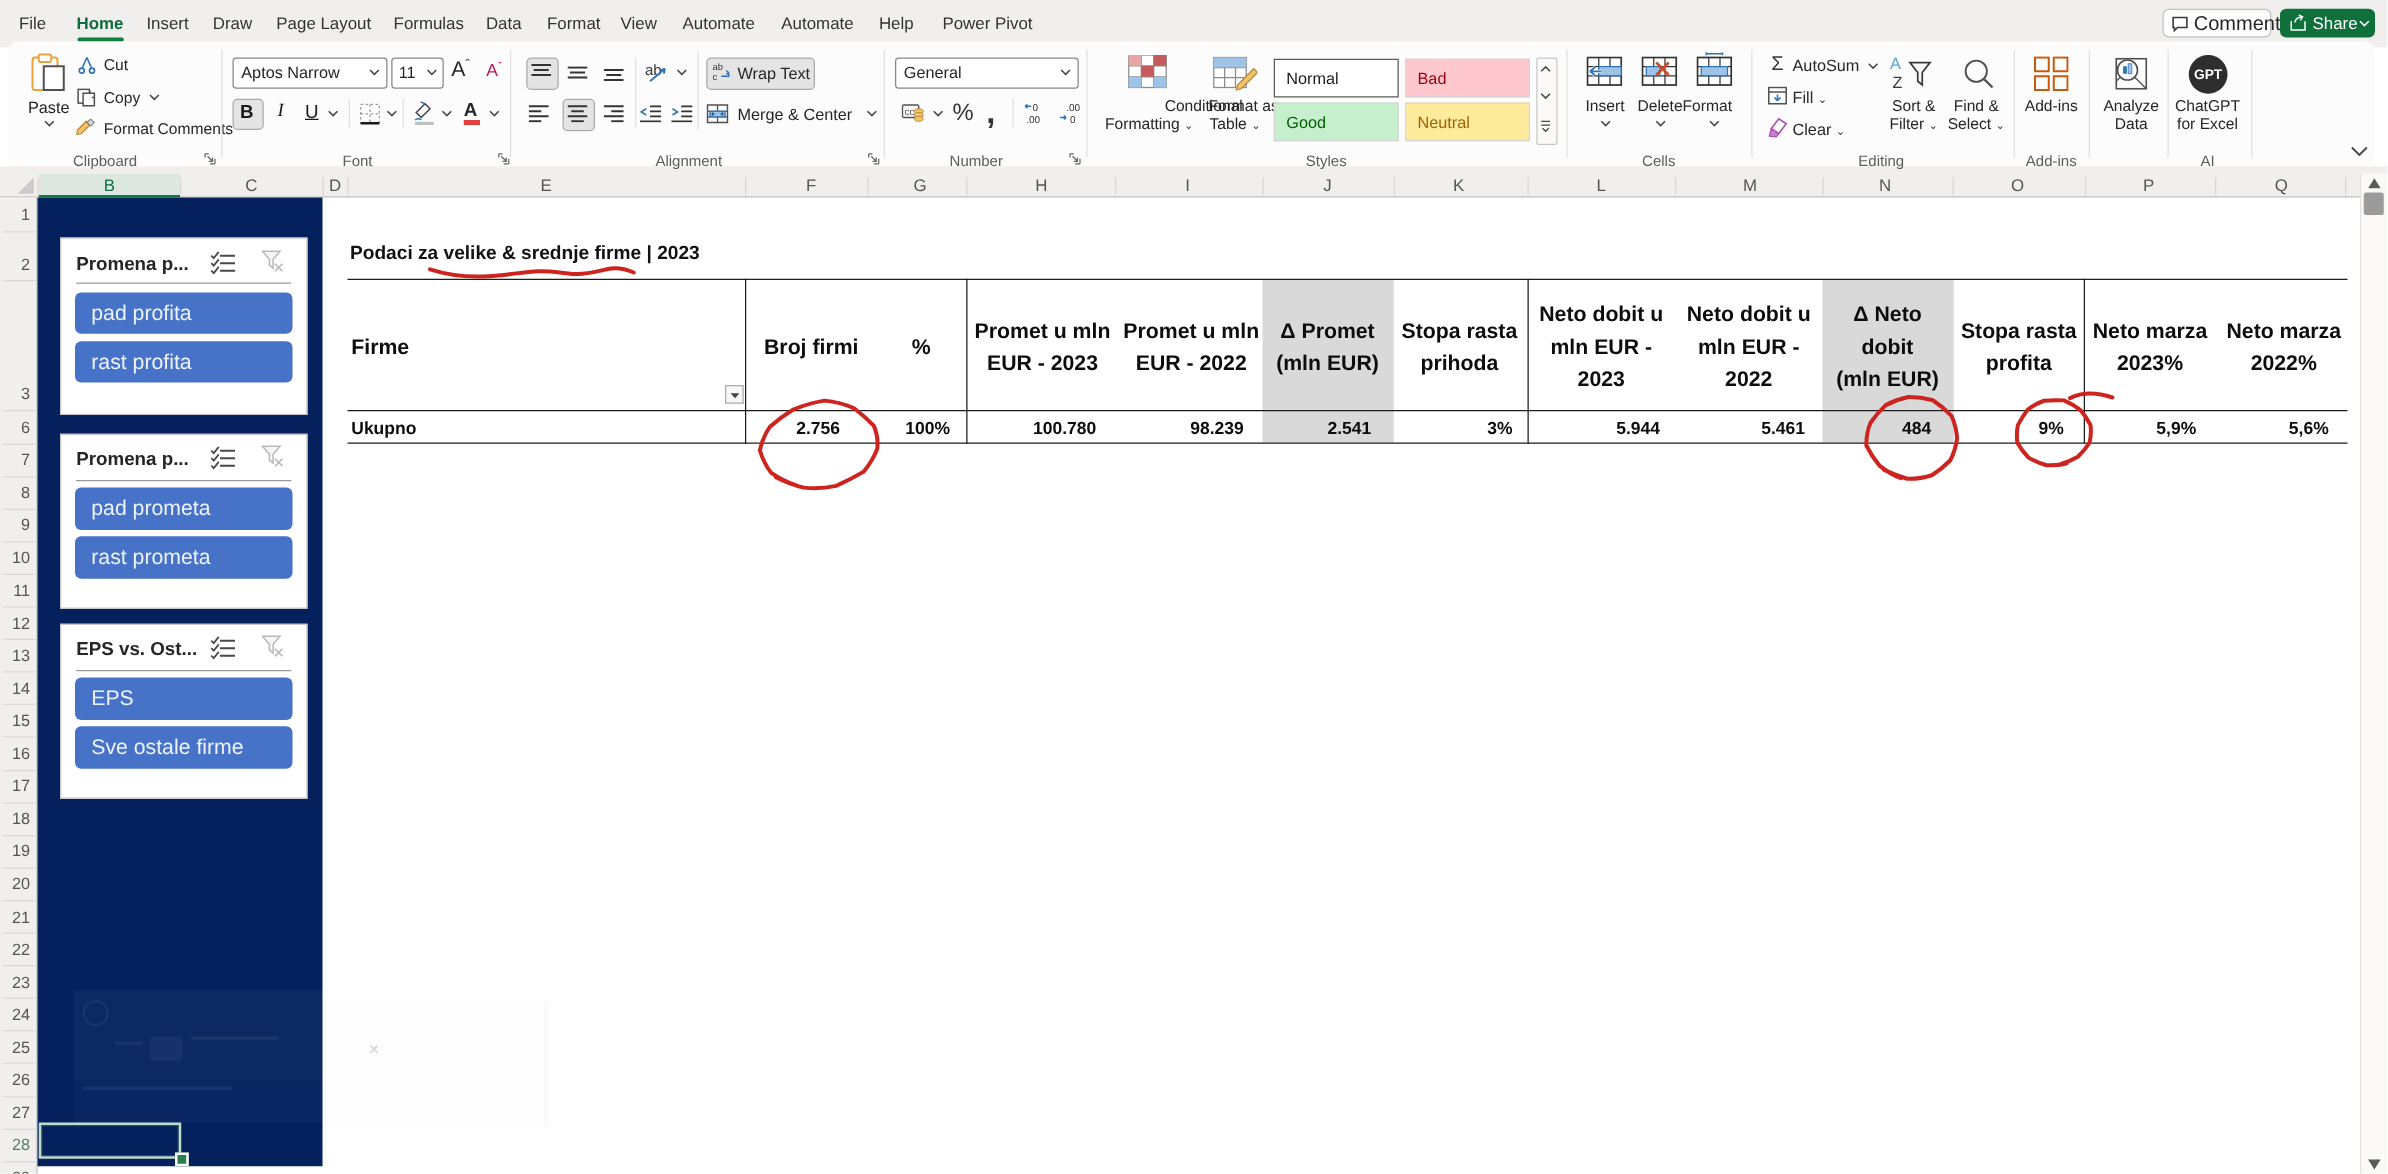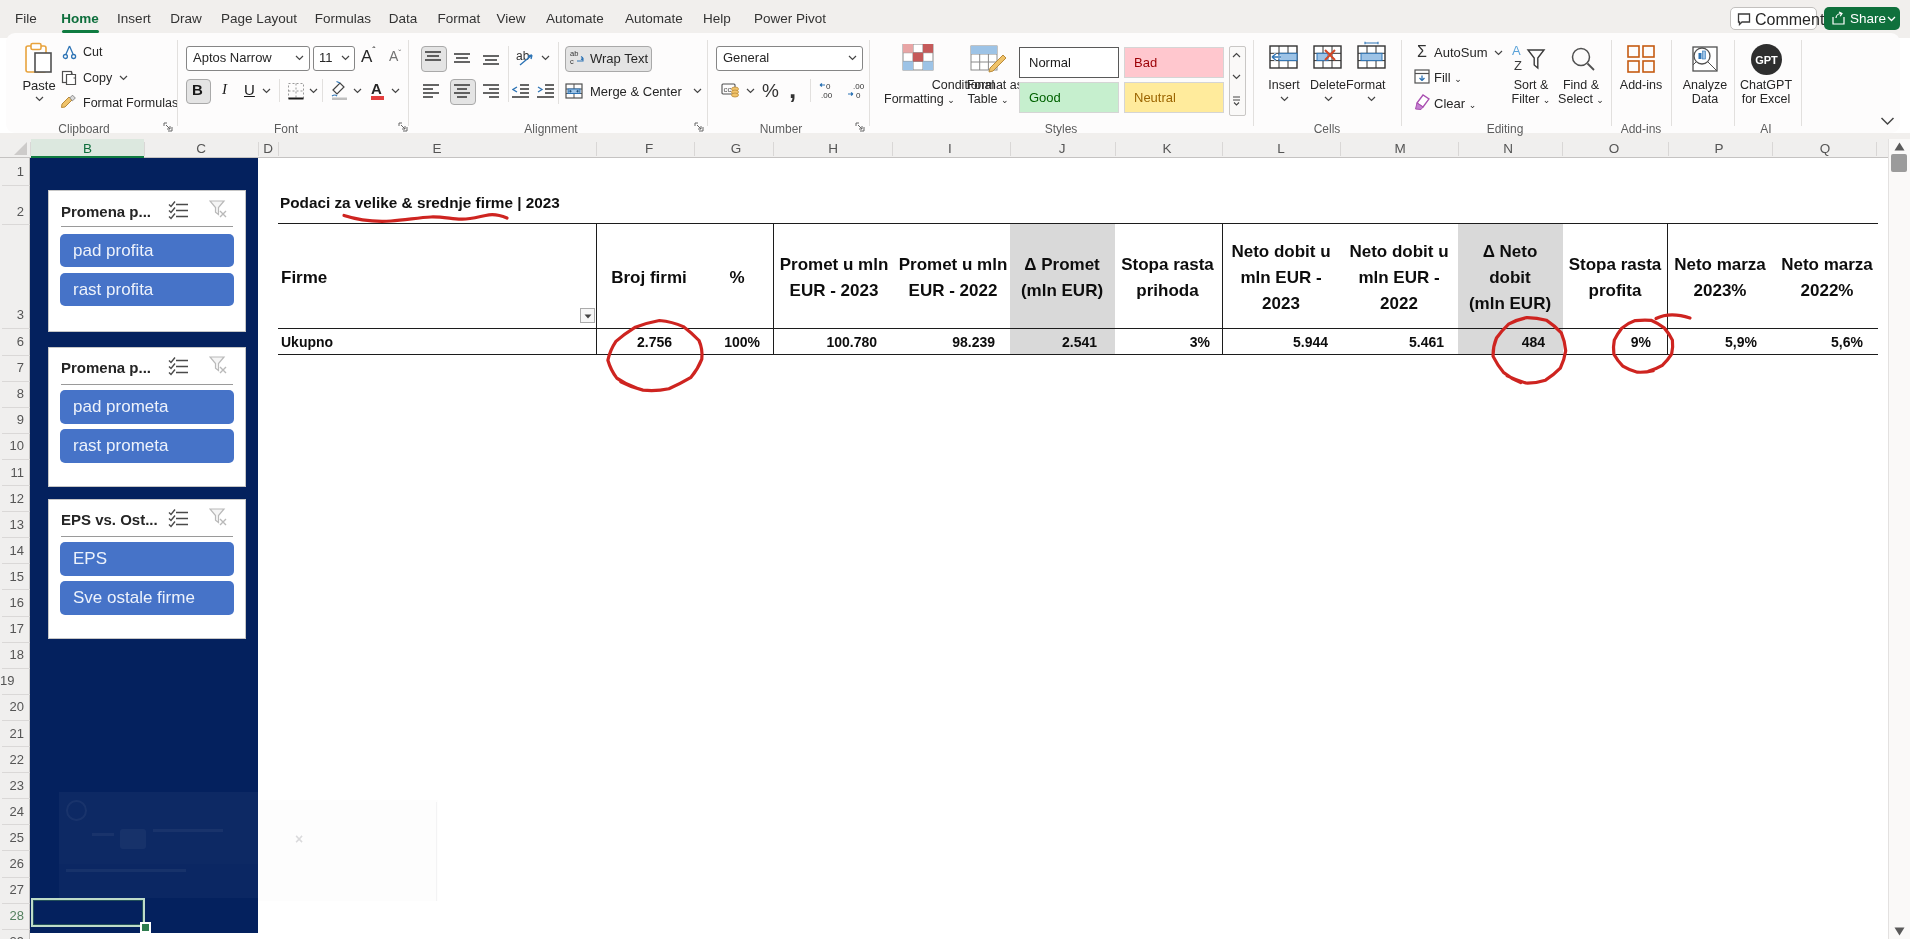--- a/index.html
+++ b/index.html
@@ -82,39 +82,39 @@
     </svg>
 <div class="ab btxt" style="left:83px;top:71px">Copy</div>
 <svg class="ab" style="left:119px;top:75px" width="9" height="6" viewBox="0 0 9 6">
       <path d="M1 1 l3.5 3.5 L8 1" fill="none" stroke="#454545" stroke-width="1.2"></path>
     </svg>
 <svg class="ab" style="left:60px;top:95px" width="17" height="16" viewBox="0 0 17 16">
       <path d="M2 9 l7-7 3 3 -7 7 -3.5 0.5 z" fill="#F0C36A" stroke="#B98A3A" stroke-width="1"></path>
       <path d="M9 2 l3 3" stroke="#B98A3A"></path>
       <rect x="10.5" y="1" width="4" height="4" transform="rotate(45 12.5 3)" fill="#D9D9D9" stroke="#7a7a7a" stroke-width=".8"></rect>
     </svg>
-<div class="ab btxt" style="left:83px;top:96px">Format Formulas</div>
+<div class="ab btxt" style="left:83px;top:96px">Format Comments</div>
 <div class="ab glbl" style="left:24px;top:122px;width:120px;text-align:center">Clipboard</div>
 <svg class="ab" style="left:163px;top:122px" width="10" height="10" viewBox="0 0 10 10">
       <path d="M1 1 h3 M1 1 v3 M9 9 h-4 M9 9 v-4 M3 3 l4 4 M7 4 v3 h-3" fill="none" stroke="#666" stroke-width="1"></path>
     </svg>
 <div class="sep" style="left:177px"></div>
 
 <div class="combo" style="left:186px;top:46px;width:122px;height:23px"></div>
 <div class="ab btxt" style="left:193px;top:50px;font-size:13px">Aptos Narrow</div>
 <svg class="ab" style="left:295px;top:55px" width="9" height="6" viewBox="0 0 9 6">
       <path d="M1 1 l3.5 3.5 L8 1" fill="none" stroke="#454545" stroke-width="1.2"></path>
     </svg>
 <div class="combo" style="left:313px;top:46px;width:40px;height:23px"></div>
 <div class="ab btxt" style="left:319px;top:50px;font-size:13px">11</div>
 <svg class="ab" style="left:341px;top:55px" width="9" height="6" viewBox="0 0 9 6">
       <path d="M1 1 l3.5 3.5 L8 1" fill="none" stroke="#454545" stroke-width="1.2"></path>
     </svg>
 <div class="ab" style="left:361px;top:46px;font-size:17px;color:#262626">A<span style="font-size:10px;vertical-align:7px">ˆ</span></div>
-<div class="ab" style="left:389px;top:48px;font-size:14px;color:#737373">A<span style="font-size:9px;vertical-align:5px">ˇ</span></div>
+<div class="ab" style="left:389px;top:48px;font-size:14px;color:#be185d">A<span style="font-size:9px;vertical-align:5px">ˇ</span></div>
 <div class="boxed" style="left:186px;top:79px;width:23px;height:23px"></div>
 <div class="ab" style="left:192px;top:81px;font-weight:bold;font-size:15px;color:#1a1a1a">B</div>
 <div class="ab" style="left:222px;top:81px;font-style:italic;font-size:15px;color:#1a1a1a;font-family:'Liberation Serif',serif">I</div>
 <div class="ab" style="left:244px;top:81px;font-size:15px;color:#1a1a1a;text-decoration:underline">U</div>
 <svg class="ab" style="left:262px;top:88px" width="9" height="6" viewBox="0 0 9 6">
       <path d="M1 1 l3.5 3.5 L8 1" fill="none" stroke="#454545" stroke-width="1.2"></path>
     </svg>
 <div class="ab" style="left:279px;top:79px;width:1px;height:23px;background:#E2E0DE"></div>
 <svg class="ab" style="left:287px;top:82px" width="18" height="18" viewBox="0 0 18 18">
       <rect x="1.5" y="1.5" width="15" height="15" fill="none" stroke="#9a9a9a" stroke-dasharray="2 2" stroke-width="1"></rect>
@@ -439,21 +439,21 @@
 <div class="ab rowL" style="left:0;top:541.8px;width:24px;height:18px;line-height:18px;text-align:right;">14</div>
 <div class="ab" style="left:2px;top:563.3px;width:28px;height:1px;background:#DAD8D7"></div>
 <div class="ab rowL" style="left:0;top:567.9px;width:24px;height:18px;line-height:18px;text-align:right;">15</div>
 <div class="ab" style="left:2px;top:589.4px;width:28px;height:1px;background:#DAD8D7"></div>
 <div class="ab rowL" style="left:0;top:594.0px;width:24px;height:18px;line-height:18px;text-align:right;">16</div>
 <div class="ab" style="left:2px;top:615.5px;width:28px;height:1px;background:#DAD8D7"></div>
 <div class="ab rowL" style="left:0;top:620.1px;width:24px;height:18px;line-height:18px;text-align:right;">17</div>
 <div class="ab" style="left:2px;top:641.6px;width:28px;height:1px;background:#DAD8D7"></div>
 <div class="ab rowL" style="left:0;top:646.2px;width:24px;height:18px;line-height:18px;text-align:right;">18</div>
 <div class="ab" style="left:2px;top:667.7px;width:28px;height:1px;background:#DAD8D7"></div>
-<div class="ab rowL" style="left:0;top:672.3px;width:24px;height:18px;line-height:18px;text-align:left;">19</div>
+<div class="ab rowL" style="left:0;top:672.3px;width:24px;height:18px;line-height:18px;text-align:right;">19</div>
 <div class="ab" style="left:2px;top:693.8px;width:28px;height:1px;background:#DAD8D7"></div>
 <div class="ab rowL" style="left:0;top:698.4px;width:24px;height:18px;line-height:18px;text-align:right;">20</div>
 <div class="ab" style="left:2px;top:719.9px;width:28px;height:1px;background:#DAD8D7"></div>
 <div class="ab rowL" style="left:0;top:724.5px;width:24px;height:18px;line-height:18px;text-align:right;">21</div>
 <div class="ab" style="left:2px;top:746.0px;width:28px;height:1px;background:#DAD8D7"></div>
 <div class="ab rowL" style="left:0;top:750.6px;width:24px;height:18px;line-height:18px;text-align:right;">22</div>
 <div class="ab" style="left:2px;top:772.1px;width:28px;height:1px;background:#DAD8D7"></div>
 <div class="ab rowL" style="left:0;top:776.7px;width:24px;height:18px;line-height:18px;text-align:right;">23</div>
 <div class="ab" style="left:2px;top:798.2px;width:28px;height:1px;background:#DAD8D7"></div>
 <div class="ab rowL" style="left:0;top:802.8px;width:24px;height:18px;line-height:18px;text-align:right;">24</div>

